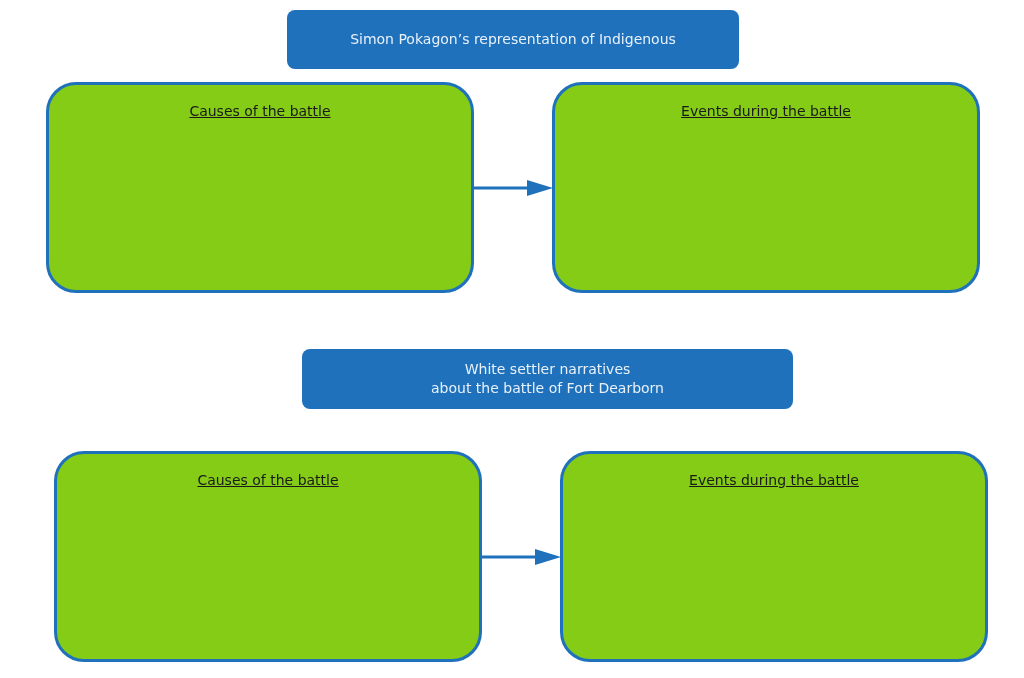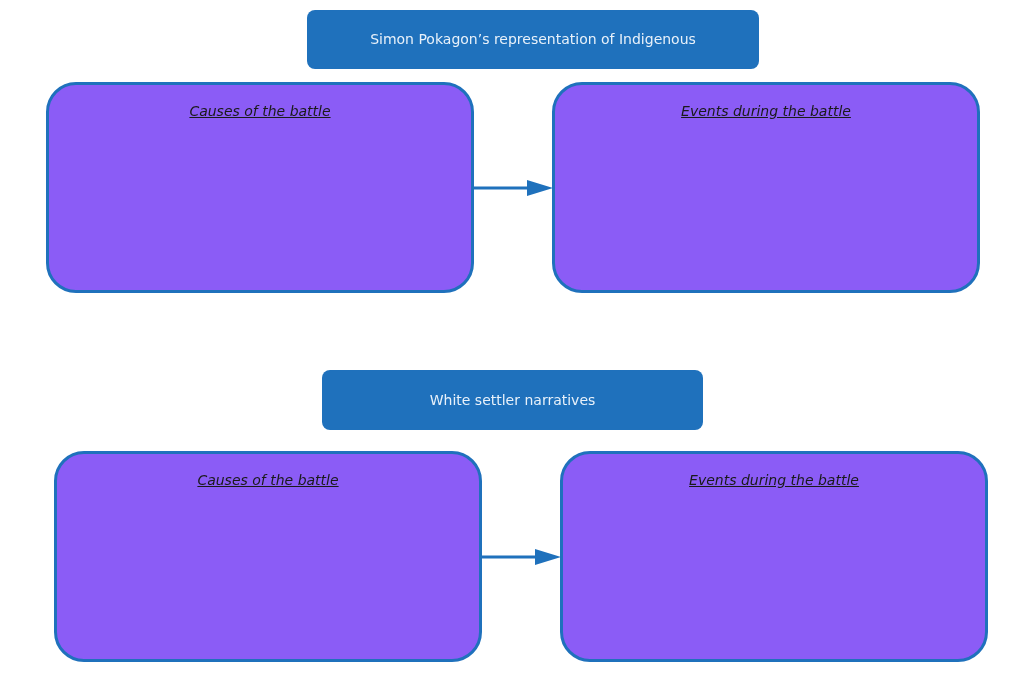--- a/index.html
+++ b/index.html
@@ -2,25 +2,25 @@
 <html><head>
 <meta charset="utf-8">
 <style>
   html, body { margin: 0; padding: 0; background: #ffffff; }
   body { width: 1024px; height: 678px; position: relative; overflow: hidden;
          font-family: "DejaVu Sans", sans-serif; }
   .header {
     position: absolute; background: #1f71bc; color: #e8f1fa;
     border-radius: 8px; text-align: center; font-size: 14px; line-height: 19px;
     display: flex; flex-direction: column; justify-content: center; align-items: center;
-    box-sizing: border-box; padding: 0 10px; margin-left: 20px;
+    box-sizing: border-box; padding: 0 10px;
   }
   .box {
     position: absolute; border: 3px solid #1f71bc; border-radius: 30px;
-    box-sizing: border-box; background: #8b5cf6; font-style: italic;
+    box-sizing: border-box; background: #84cc16;
   }
   .box-title {
     position: absolute; left: 0; right: 0; top: 18px; text-align: center;
     font-size: 14px; color: #1a1a1a; text-decoration: underline;
   }
   svg.arrow { position: absolute; overflow: visible; }
 </style>
 </head>
 <body>
 
@@ -34,22 +34,23 @@
 
 <svg class="arrow" style="left:474px; top:178px;" width="80" height="20">
   <line x1="0" y1="10" x2="56" y2="10" stroke="#1f71bc" stroke-width="3"></line>
   <polygon points="53,2 79,10 53,18" fill="#1f71bc"></polygon>
 </svg>
 
 <div class="box" style="left:552px; top:82px; width:428px; height:211px;">
   <div class="box-title">Events during the battle</div>
 </div>
 
-<div class="header" style="left:302px; top:370px; width:381px; height:60px;">
+<div class="header" style="left:302px; top:349px; width:491px; height:60px;">
   <span>White settler narratives</span>
+  <span>about the battle of Fort Dearborn</span>
 </div>
 
 <div class="box" style="left:54px; top:451px; width:428px; height:211px;">
   <div class="box-title">Causes of the battle</div>
 </div>
 
 <svg class="arrow" style="left:482px; top:547px;" width="80" height="20">
   <line x1="0" y1="10" x2="56" y2="10" stroke="#1f71bc" stroke-width="3"></line>
   <polygon points="53,2 79,10 53,18" fill="#1f71bc"></polygon>
 </svg>

